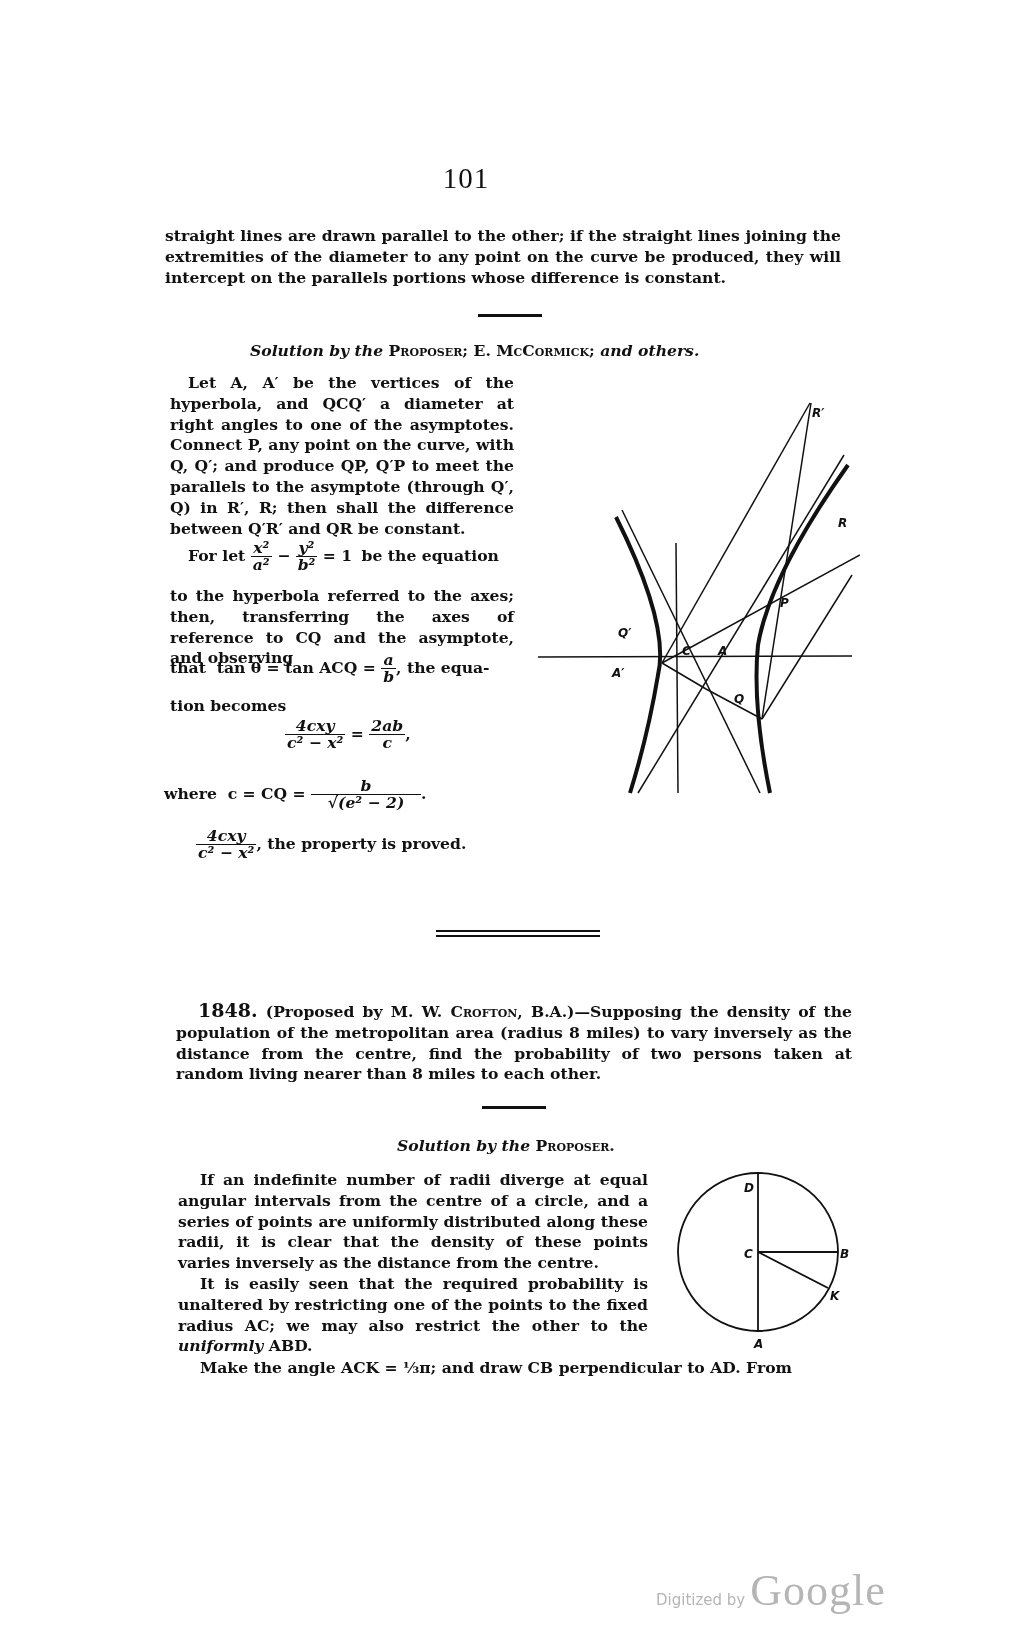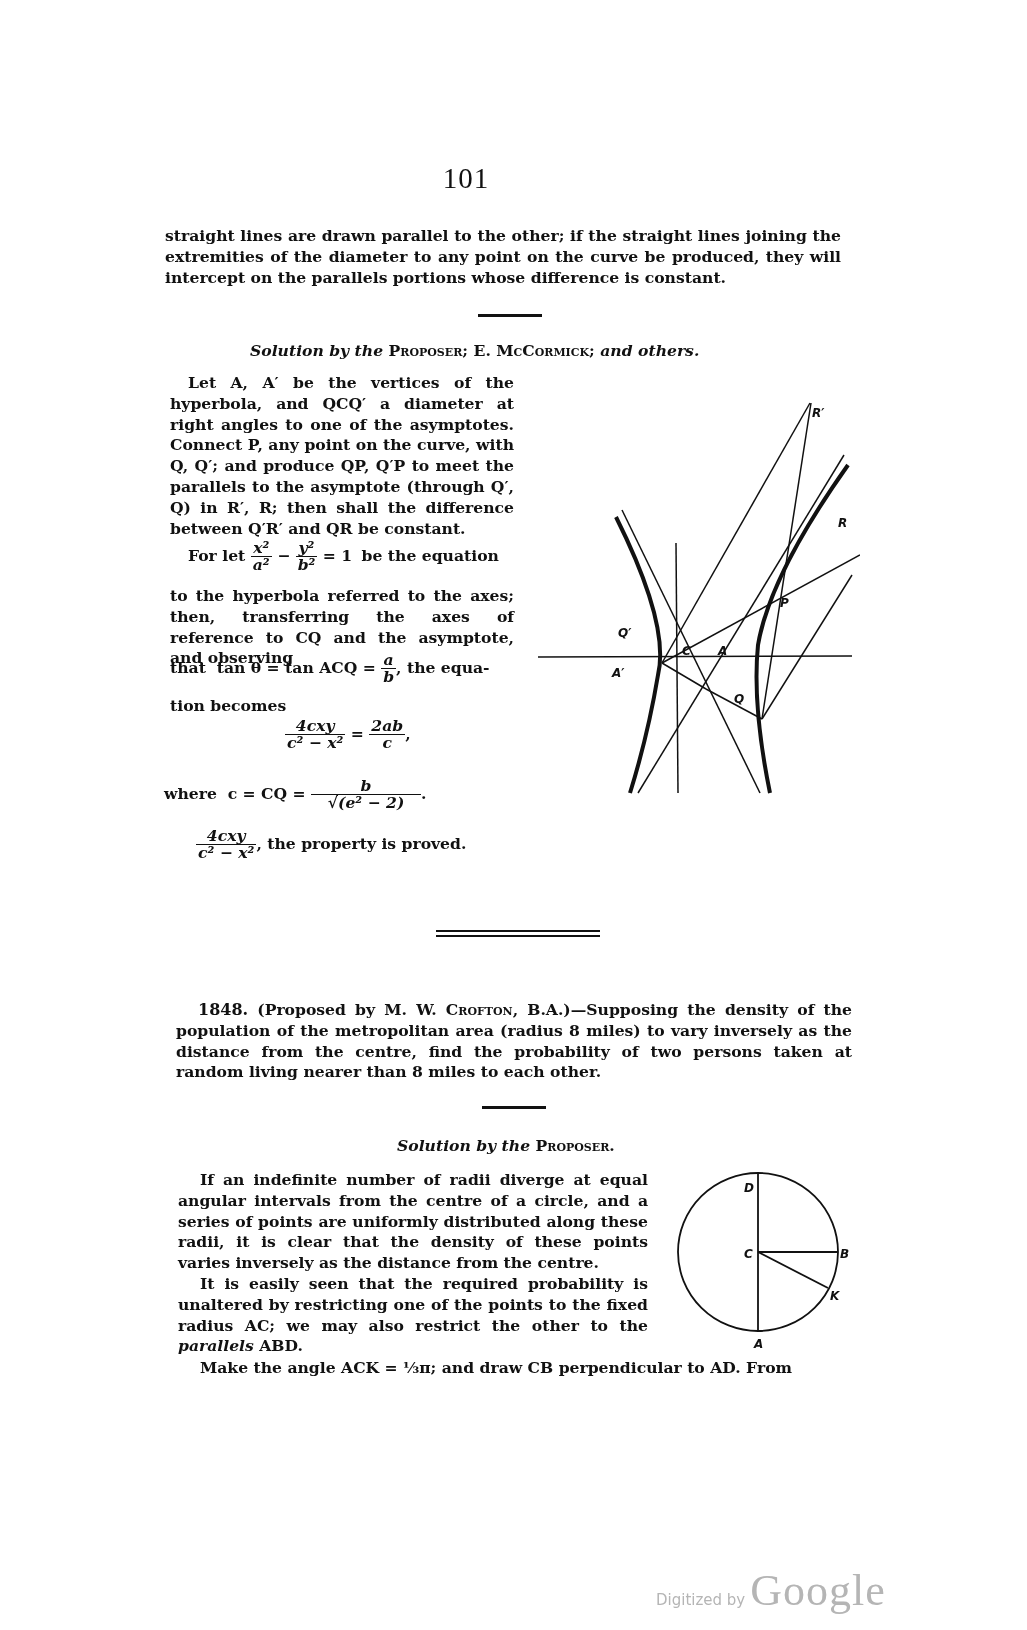--- a/index.html
+++ b/index.html
@@ -121,36 +121,36 @@
   <text x="152" y="280">C</text>
   <text x="188" y="280">A</text>
   <text x="82" y="302">A′</text>
   <text x="204" y="328">Q</text>
 </svg>
 
 <div class="abs" style="left:436px; top:930px; width:164px; height:2px; background:#111;"></div>
 <div class="abs" style="left:436px; top:935px; width:164px; height:2px; background:#111;"></div>
 
 <p class="abs para" style="left:176px; top:1000px; width:676px;">
-  <span class="ind"></span><span style="font-size:16px;">1848.</span>
+  <span class="ind"></span><span style="font-size:19px;">1848.</span>
   <span>(Proposed by M. W.</span>
   <span class="sc">Crofton</span><span>, B.A.)—Supposing the density of the population of the metropolitan area (radius 8 miles) to vary inversely as the distance from the centre, find the probability of two persons taken at random living nearer than 8 miles to each other.</span>
 </p>
 
 <div class="abs rule" style="left:482px; top:1106px; width:64px;"></div>
 
 <div class="abs heading" style="left:397px; top:1136px;">
   <i>Solution by the</i>
   <span class="sc">Proposer.</span>
 </div>
 
 <p class="abs para" style="left:178px; top:1170px; width:470px; text-indent:22px;">If an indefinite number of radii diverge at equal angular intervals from the centre of a circle, and a series of points are uniformly distributed along these radii, it is clear that the density of these points varies inversely as the distance from the centre.</p>
 <p class="abs para" style="left:178px; top:1274px; width:470px; text-indent:22px;">
   <span>It is easily seen that the required probability is unaltered by restricting one of the points to the fixed radius AC; we may also restrict the other to the</span>
-  <i>parallels</i>
+  <i>uniformly</i>
   <span>ABD.</span>
 </p>
 <div class="abs math-line" style="left:200px; top:1358px;">Make the angle ACK = ⅓π;  and draw CB perpendicular to AD.   From</div>
 
 <svg class="abs" style="left:670px; top:1170px;" width="190" height="180" viewBox="0 0 190 180">
   <g stroke="#111" fill="none" stroke-width="1.8">
     <ellipse cx="88" cy="82" rx="80" ry="79"></ellipse>
     <line x1="88" y1="3" x2="88" y2="161"></line>
     <line x1="88" y1="82" x2="168" y2="82"></line>
     <line x1="88" y1="82" x2="158" y2="118"></line>

